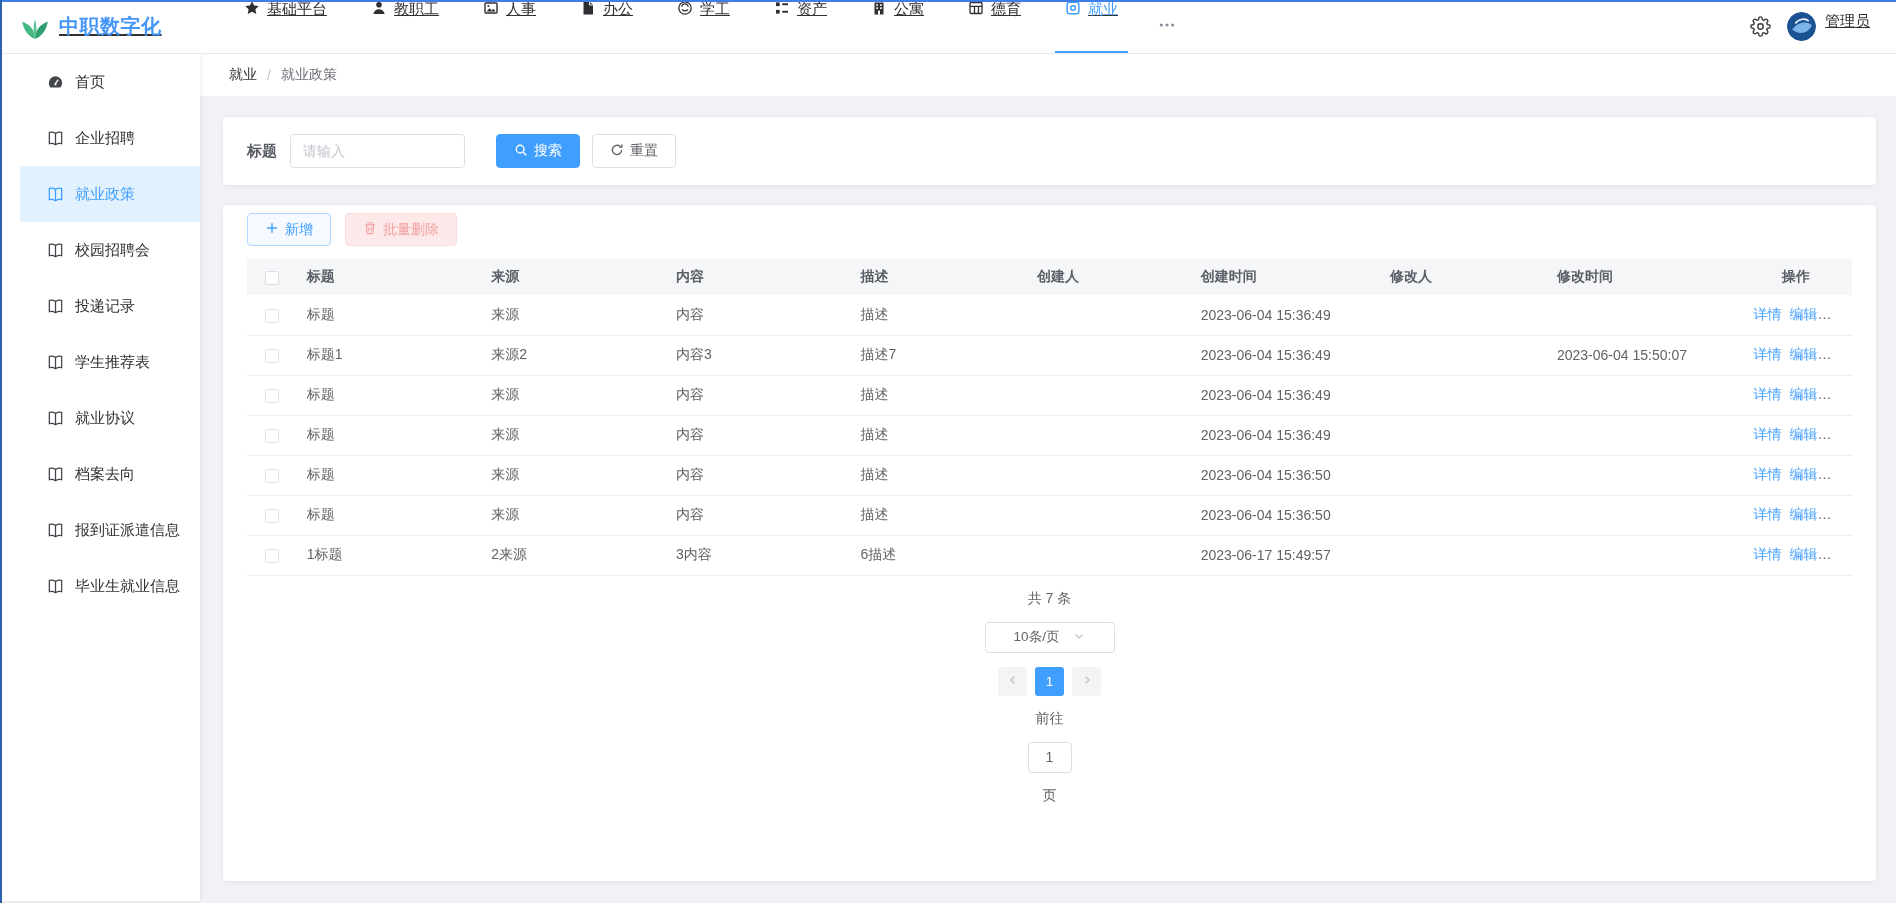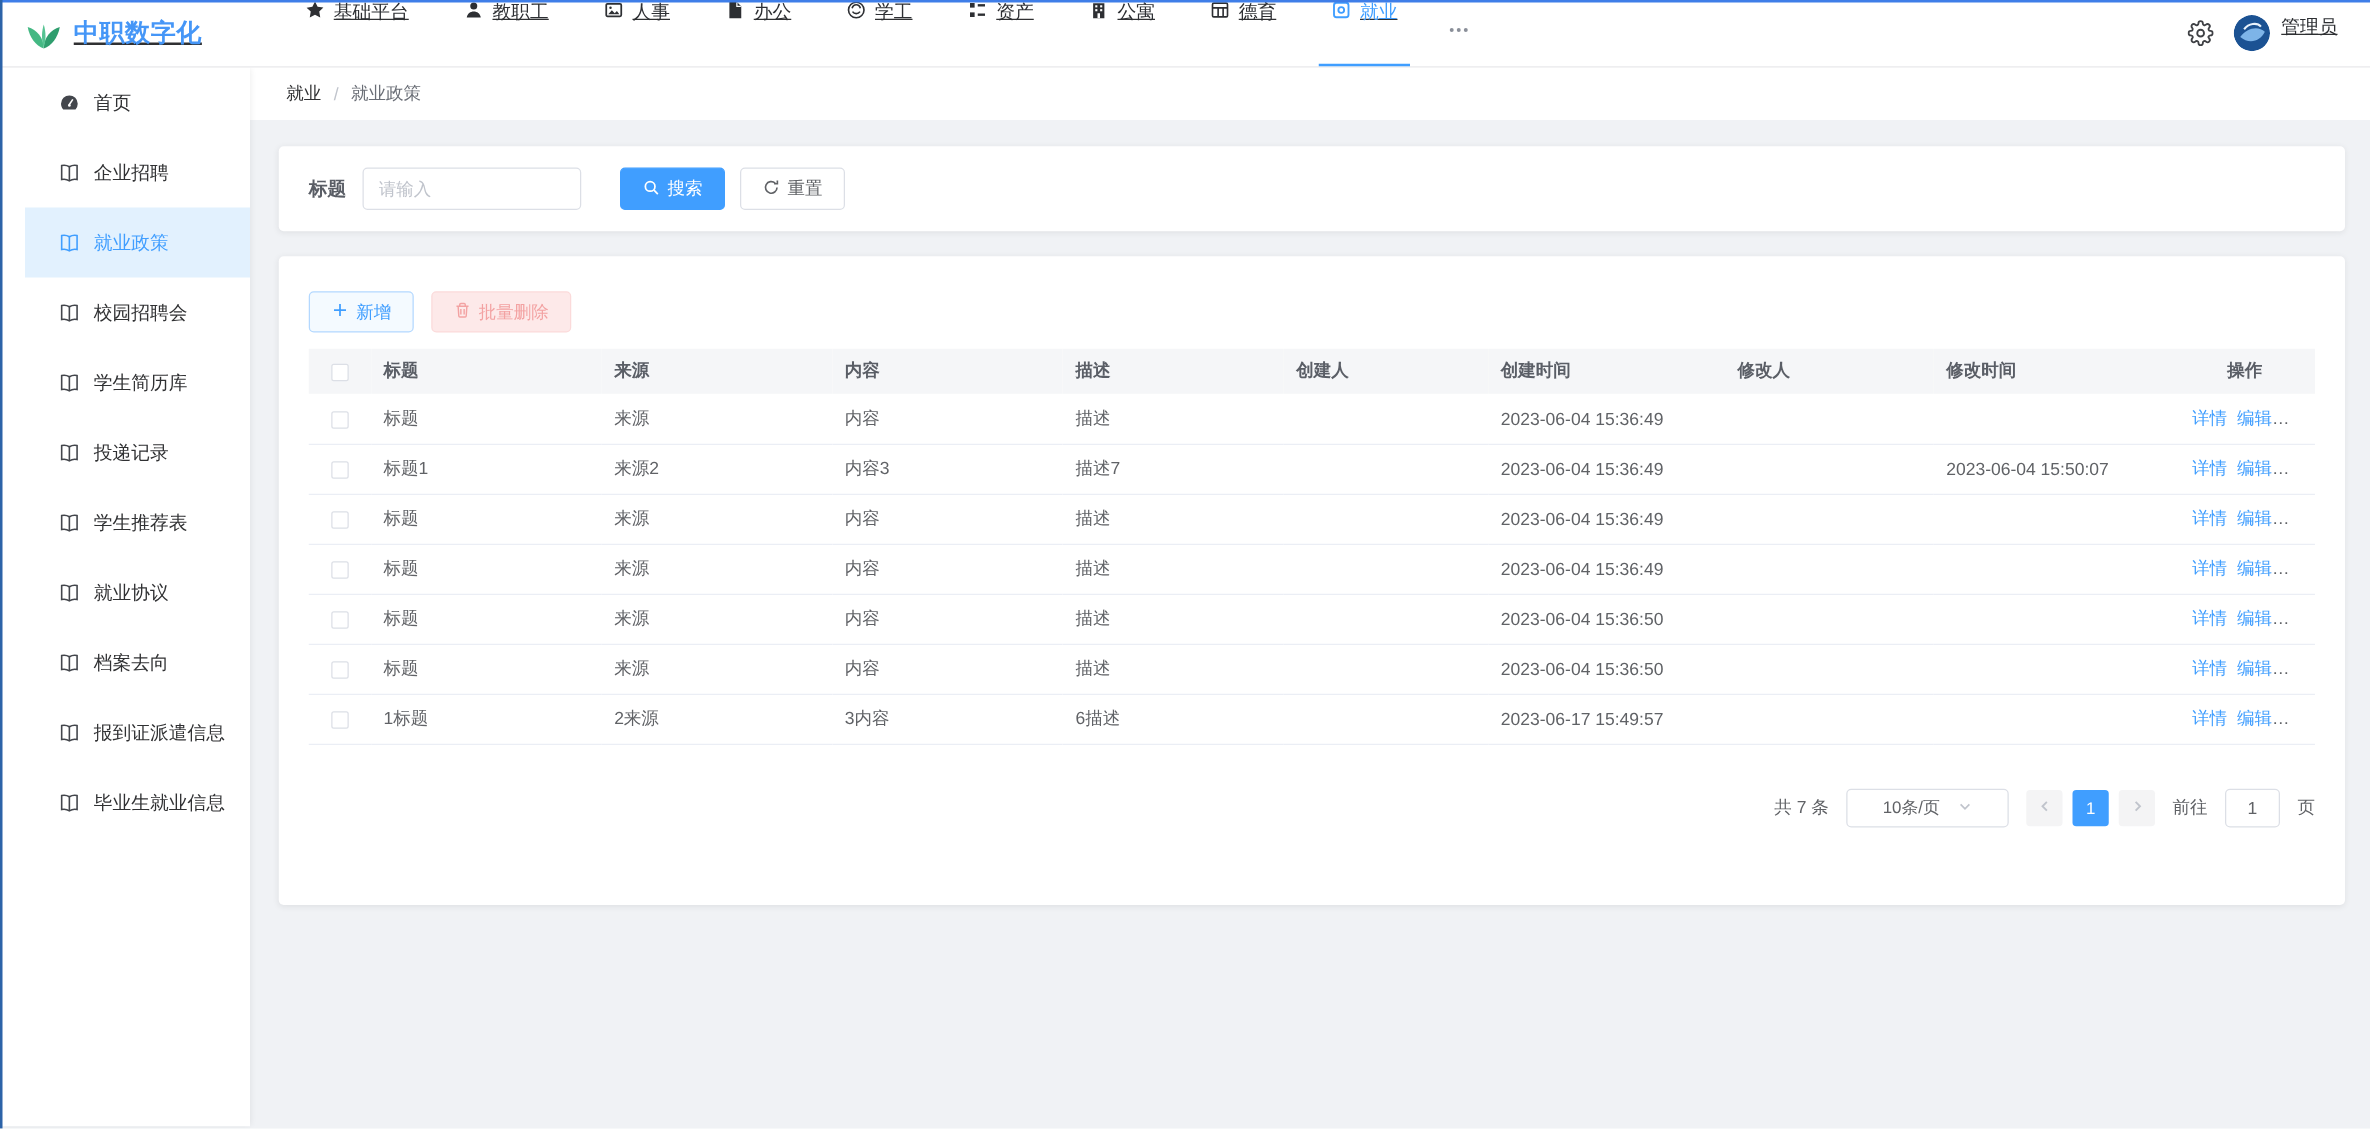--- a/index.html
+++ b/index.html
@@ -85,21 +85,21 @@
     color:#606266; font-size:14px; padding:0 17px; cursor:pointer;
     display:inline-flex; align-items:center; gap:6px;
     font-family: "Liberation Sans", "DejaVu Sans", sans-serif;
   }
   .btn svg { width:14px; height:14px; }
   .btn-primary { background:#409eff; border-color:#409eff; color:#fff; }
   .btn-search { margin-left:31px; }
   .btn-reset { margin-left:12px; }
 
   
-  .table-card { margin-top:20px; padding:28px 24px 0; height:519px; }
+  .table-card { margin-top:20px; padding:8px 24px 0; height:676px; }
   .table-toolbar { display:flex; gap:14px; margin-bottom:13px; }
   .btn-add { background:#f4faff; border:1px solid #b3d8ff; color:#409eff; height:33px; }
   .btn-batch-delete {
     background:#fde9e9; border:1px solid #fbdada; color:#f3a2a2; height:33px; cursor:not-allowed;
   }
 
   table { width:100%; border-collapse:collapse; table-layout:fixed; }
   thead th {
     background:#f5f6f8; height:36px; font-size:14px; font-weight:bold; color:#5a5e66;
     text-align:left; padding:0 10px;
@@ -113,21 +113,21 @@
   .checkbox {
     display:inline-block; width:14px; height:14px; border:1px solid #dcdfe6;
     border-radius:2px; background:#fff; vertical-align:middle; cursor:pointer;
   }
   .row-link { color:#409eff; text-decoration:none; cursor:pointer; margin:0 4px; }
   .row-link.danger { color:#f56c6c; }
 
   
   .pagination {
     display:flex; align-items:center; justify-content:flex-end; gap:14px;
-    margin-top:35px; font-size:14px; color:#606266;
+    margin-top:14px; font-size:14px; color:#606266;flex-direction:column;
   }
   .page-size-select {
     width:130px; height:31px; border:1px solid #dcdfe6; border-radius:4px;
     display:flex; align-items:center; justify-content:center; gap:14px;
     font-size:13.5px; color:#606266; cursor:pointer; background:#fff;
   }
   .page-size-select svg { width:12px; height:12px; color:#c0c4cc; }
   .pager { display:flex; align-items:center; gap:8px; }
   .page-btn {
     min-width:29px; height:29px; border-radius:3px; background:#f4f4f5; border:none;
@@ -315,29 +315,20 @@
           <span>就业政策</span>
         </div>
         <div class="side-item">
           <span class="icon">
             <svg viewBox="0 0 16 16" fill="none" stroke="currentColor" stroke-width="1.2">
               <path d="M8 3.2C6 2 4.2 1.8 2.2 2.3v10.5c2-.5 3.8-.3 5.8 1 2-1.3 3.8-1.5 5.8-1V2.3C11.8 1.8 10 2 8 3.2z"></path>
               <path d="M8 3.2v10.6"></path>
             </svg>
           </span>
           <span>校园招聘会</span>
-        </div>
-        <div class="side-item">
-          <span class="icon">
-            <svg viewBox="0 0 16 16" fill="none" stroke="currentColor" stroke-width="1.2">
-              <path d="M8 3.2C6 2 4.2 1.8 2.2 2.3v10.5c2-.5 3.8-.3 5.8 1 2-1.3 3.8-1.5 5.8-1V2.3C11.8 1.8 10 2 8 3.2z"></path>
-              <path d="M8 3.2v10.6"></path>
-            </svg>
-          </span>
-          <span>学生简历库</span>
         </div>
         <div class="side-item">
           <span class="icon">
             <svg viewBox="0 0 16 16" fill="none" stroke="currentColor" stroke-width="1.2">
               <path d="M8 3.2C6 2 4.2 1.8 2.2 2.3v10.5c2-.5 3.8-.3 5.8 1 2-1.3 3.8-1.5 5.8-1V2.3C11.8 1.8 10 2 8 3.2z"></path>
               <path d="M8 3.2v10.6"></path>
             </svg>
           </span>
           <span>投递记录</span>
         </div>

